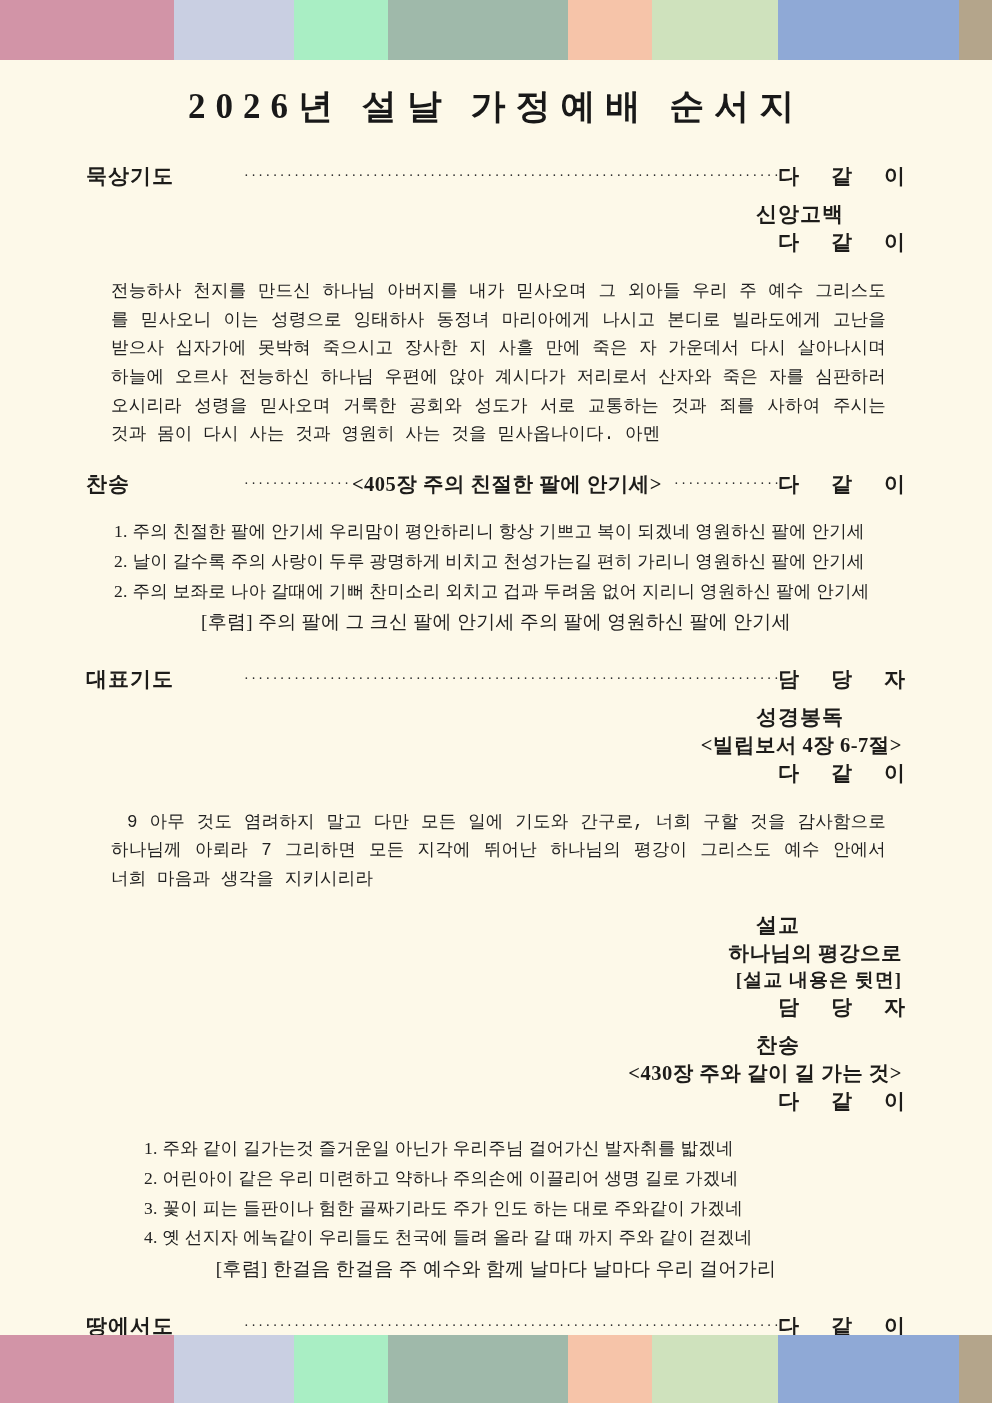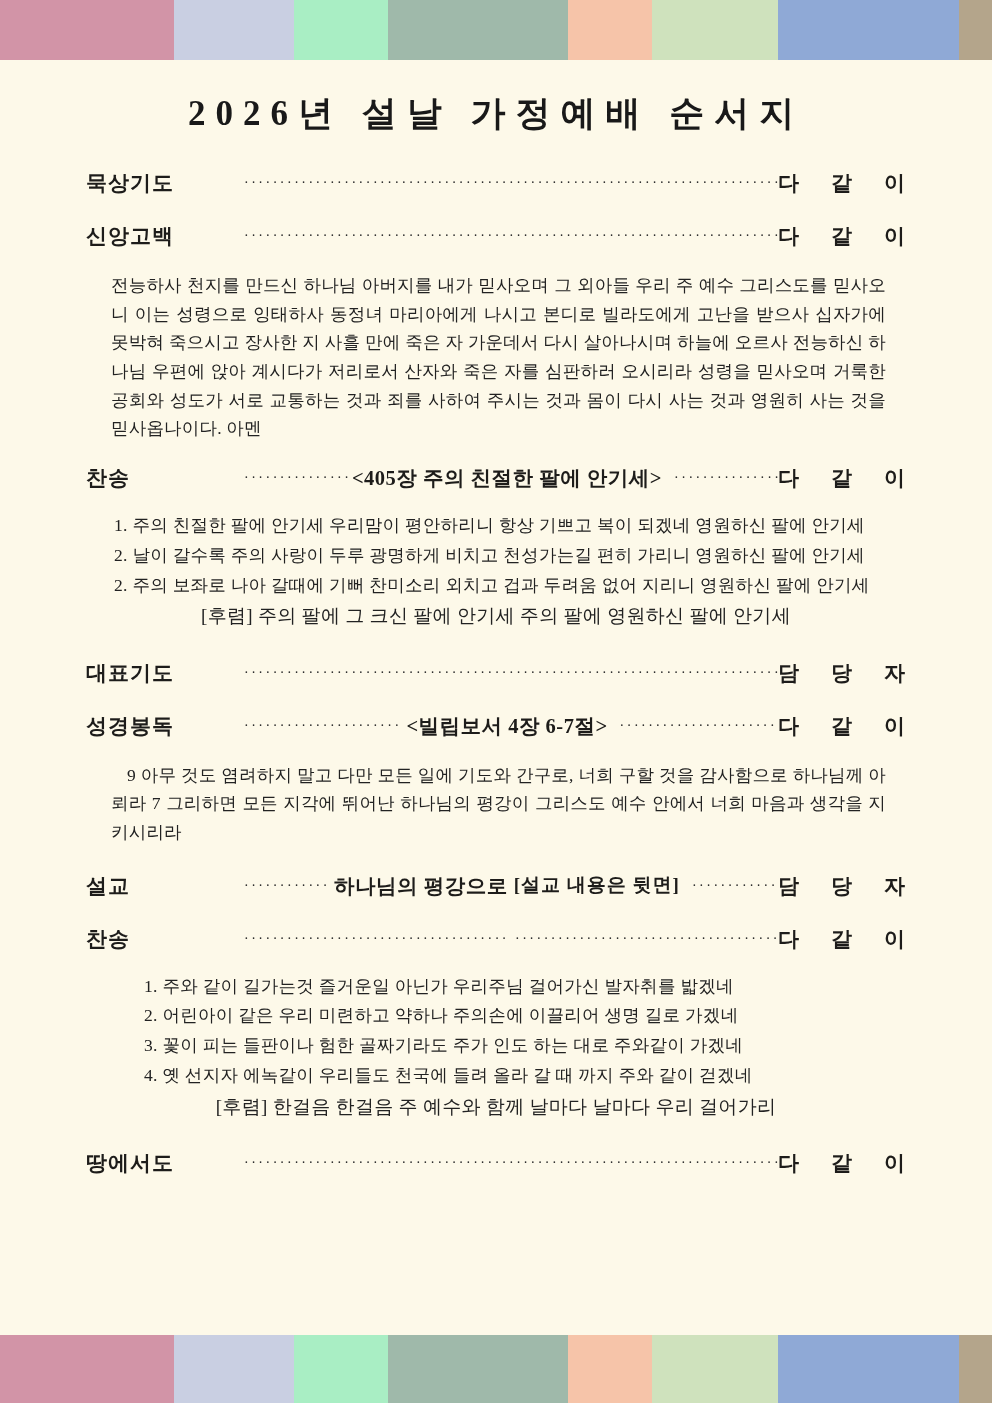--- a/index.html
+++ b/index.html
@@ -16,32 +16,32 @@
   .stripe-row .s{height:100%;}
   .stripe-row .s:nth-child(1){width:174px;}
   .stripe-row .s:nth-child(2){width:120px;}
   .stripe-row .s:nth-child(3){width:94px;}
   .stripe-row .s:nth-child(4){width:180px;}
   .stripe-row .s:nth-child(5){width:84px;}
   .stripe-row .s:nth-child(6){width:126px;}
   .stripe-row .s:nth-child(7){width:181px;}
   .stripe-row .s:nth-child(8){width:33px;}
 
-  .sheet{position:absolute;top:63px;left:0;width:992px;}
+  .sheet{position:absolute;top:56px;left:0;width:992px;}
 
   .title{
     text-align:center;font-size:35px;font-weight:600;letter-spacing:10px;
     margin:27px 0 0 0;color:#191919;
   }
 
   .content{padding:0 86px;}
 
   
   .order-line{
-    display:flex;align-items:flex-start;font-size:21px;font-weight:700;
+    display:flex;align-items:flex-end;font-size:21px;font-weight:700;
     letter-spacing:1px;white-space:nowrap;
   }
   .olabel{
     width:150px;flex-shrink:0;text-align:justify;text-align-last:justify;
   }
   .oright{
     width:128px;flex-shrink:0;text-align:justify;text-align-last:justify;
   }
   .leader{
     flex:1 1 0;min-width:14px;overflow:hidden;white-space:nowrap;
@@ -51,31 +51,31 @@
   .leader::after{
     content:"··································································································";
   }
   .ocenter{flex-shrink:0;padding:0 4px;font-size:20.5px;font-weight:700;letter-spacing:0.5px;}
   .ocenter-note{flex-shrink:0;padding:0 4px 0 2px;font-size:19px;font-weight:700;}
 
   
   .para{
     font-size:17.5px;line-height:1.64;letter-spacing:0.2px;
     text-align:justify;color:#222;
-    padding:0 20px 0 25px;font-weight:500;
+    padding:0 20px 0 25px;font-weight:500;font-family:Liberation Mono, monospace;
   }
   .para.indent{text-indent:16px;}
 
   .verses{padding-left:28px;font-size:17.5px;line-height:1.7;color:#222;font-weight:500;letter-spacing:0.3px;}
   .verses.v430{padding-left:58px;}
   .refrain{text-align:center;font-size:19px;line-height:1.7;color:#222;font-weight:500;letter-spacing:0.3px;}
 
   
   .mt-a{margin-top:32px;}
-  .mt-b{margin-top:25px;}
+  .mt-b{margin-top:10px;flex-direction:column;}
   .mt-c{margin-top:21px;}
   .mt-d{margin-top:19px;}
   .mt-e{margin-top:26px;}
 </style>
 </head>
 <body style="background: rgb(253, 249, 233);">
 
 <div class="stripe-row top">
   <div class="s" style="background: rgb(210, 148, 167);"></div>
   <div class="s" style="background: rgb(201, 207, 226);"></div>
@@ -142,20 +142,21 @@
       <span class="leader"></span>
       <span class="ocenter">하나님의 평강으로</span>
       <span class="ocenter-note">[설교 내용은 뒷면]</span>
       <span class="leader"></span>
       <span class="oright">담 당 자</span>
     </div>
 
     <div class="order-line mt-b">
       <span class="olabel">찬송</span>
       <span class="leader"></span>
+      <span class="ocenter">&lt;430장 주와 같이 길 가는 것&gt;</span>
       <span class="leader"></span>
       <span class="oright">다 같 이</span>
     </div>
 
     <div class="verses v430 mt-d">
       <div>1. 주와 같이 길가는것 즐거운일 아닌가 우리주님 걸어가신 발자취를 밟겠네</div>
       <div>2. 어린아이 같은 우리 미련하고 약하나 주의손에 이끌리어 생명 길로 가겠네</div>
       <div>3. 꽃이 피는 들판이나 험한 골짜기라도 주가 인도 하는 대로 주와같이 가겠네</div>
       <div>4. 옛 선지자 에녹같이 우리들도 천국에 들려 올라 갈 때 까지 주와 같이 걷겠네</div>
     </div>

